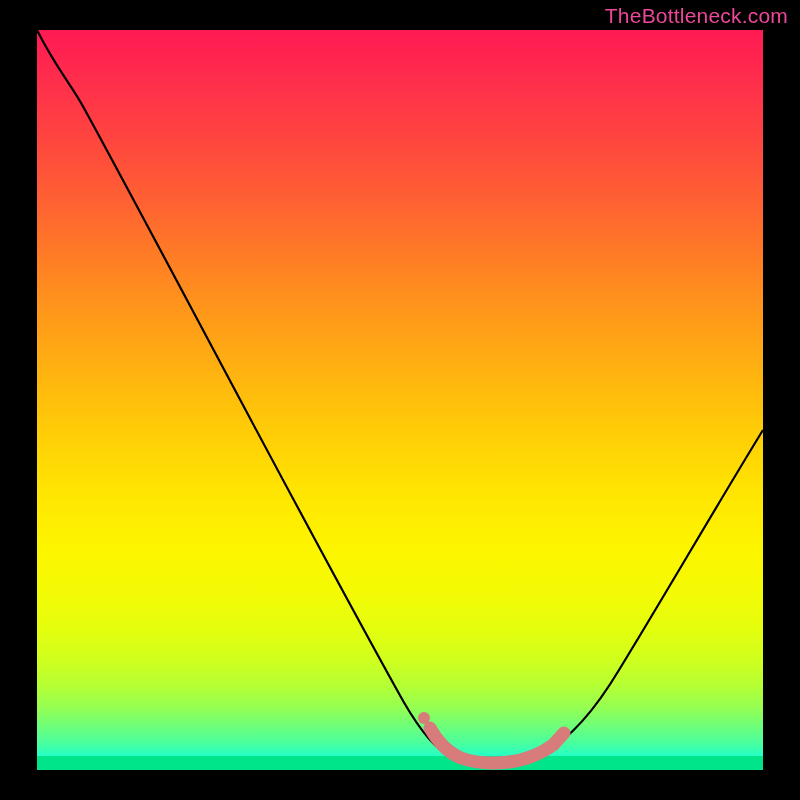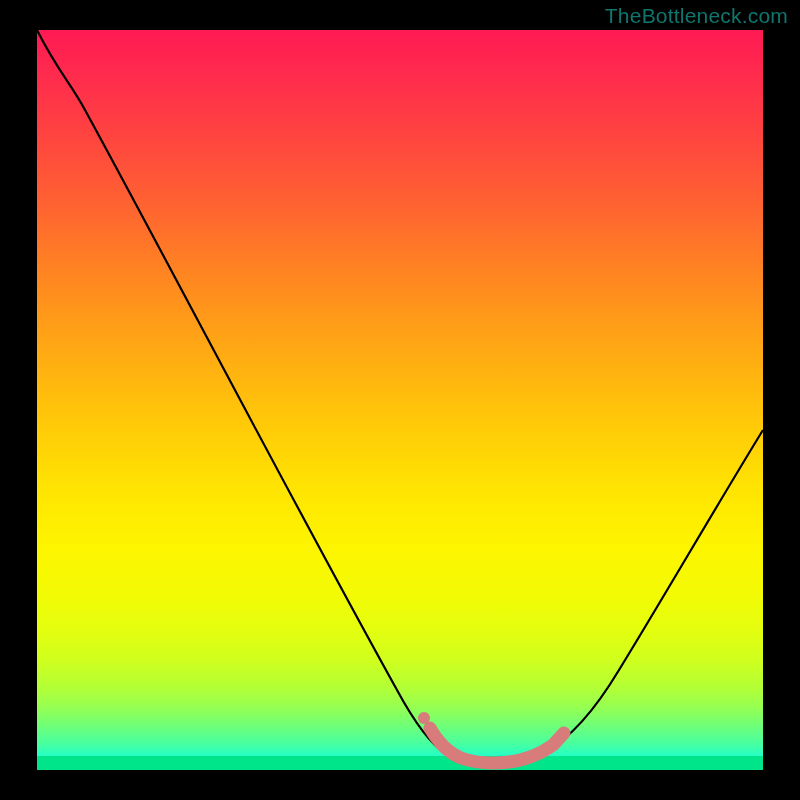--- a/index.html
+++ b/index.html
@@ -8,21 +8,21 @@
     height: 800px;
     background: #000;
     position: relative;
     font-family: Arial, sans-serif;
     overflow: hidden;
   }
   .watermark {
     position: absolute;
     top: 4px;
     right: 12px;
-    color: #0f766e;
+    color: #ec4899;
     font-size: 21px;
     font-weight: 500;
     z-index: 10;
     letter-spacing: 0.2px;
   }
   .plot-area {
     position: absolute;
     left: 37px;
     top: 30px;
     width: 726px;

